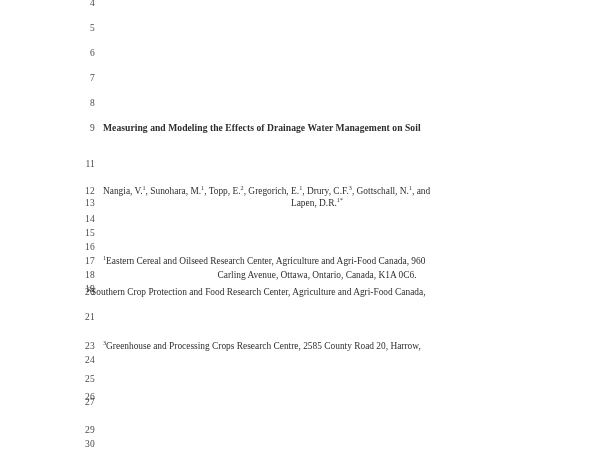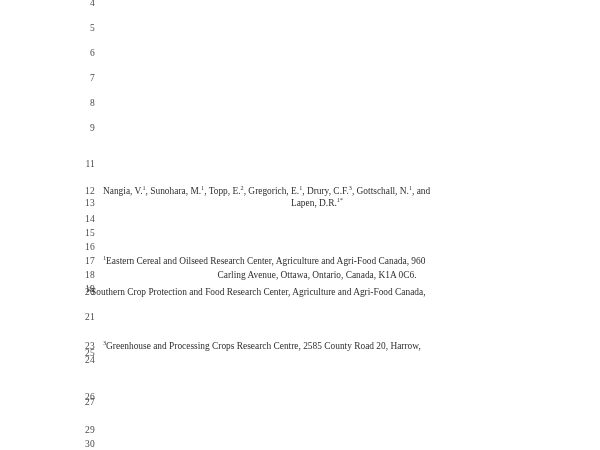--- a/index.html
+++ b/index.html
@@ -88,20 +88,21 @@
   <div class="ln" style="top:71px">
     <span class="num">7</span>
   </div>
 
   <div class="ln" style="top:96px">
     <span class="num">8</span>
   </div>
 
   <div class="ln" style="top:121px">
     <span class="num">9</span>
+    <span class="txt title">Measuring and Modeling the Effects of Drainage Water Management on Soil</span>
   </div>
 
 
   <div class="ln" style="top:157px">
     <span class="num">11</span>
   </div>
 
   <div class="ln" style="top:184px">
     <span class="num">12</span>
     <span class="txt">Nangia, V.<sup>1</sup>, Sunohara, M.<sup>1</sup>, Topp, E.<sup>2</sup>, Gregorich, E.<sup>1</sup>, Drury, C.F.<sup>3</sup>, Gottschall, N.<sup>1</sup>, and</span>
@@ -150,21 +151,21 @@
 
   <div class="ln" style="top:339px">
     <span class="num">23</span>
     <span class="txt"><sup>3</sup>Greenhouse and Processing Crops Research Centre, 2585 County Road 20, Harrow,</span>
   </div>
 
   <div class="ln" style="top:353px">
     <span class="num">24</span>
   </div>
 
-  <div class="ln" style="top:346px">
+  <div class="ln" style="top:372px">
     <span class="num">25</span>
   </div>
   <div class="ln" style="top:390px">
     <span class="num">26</span>
   </div>
   <div class="ln" style="top:395px">
     <span class="num">27</span>
   </div>
   <div class="ln" style="top:423px">
     <span class="num">29</span>

